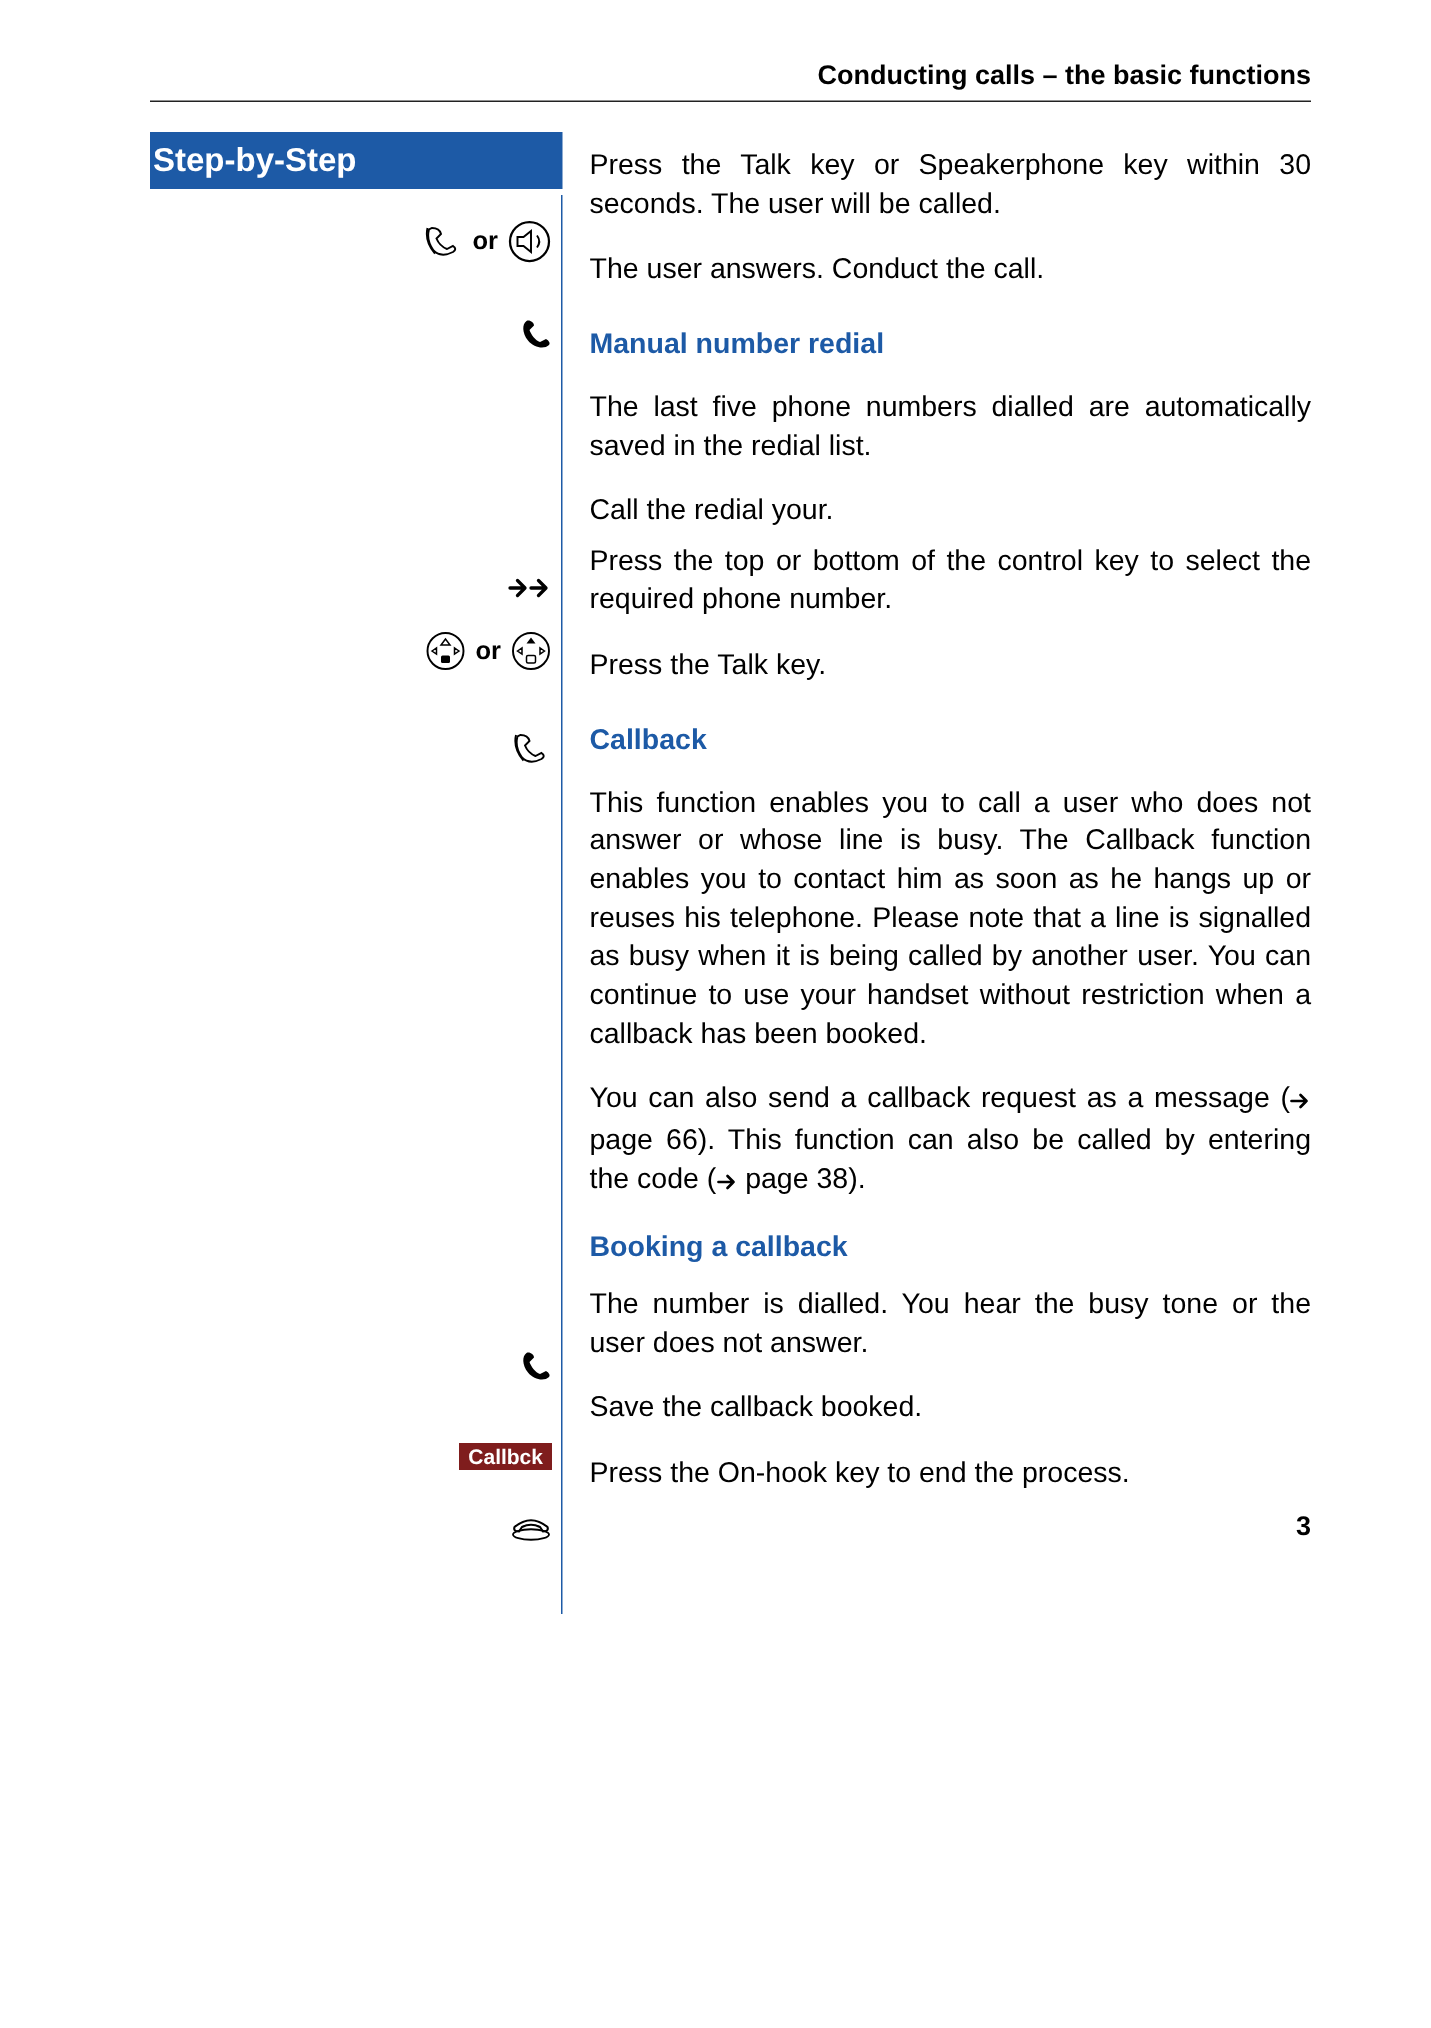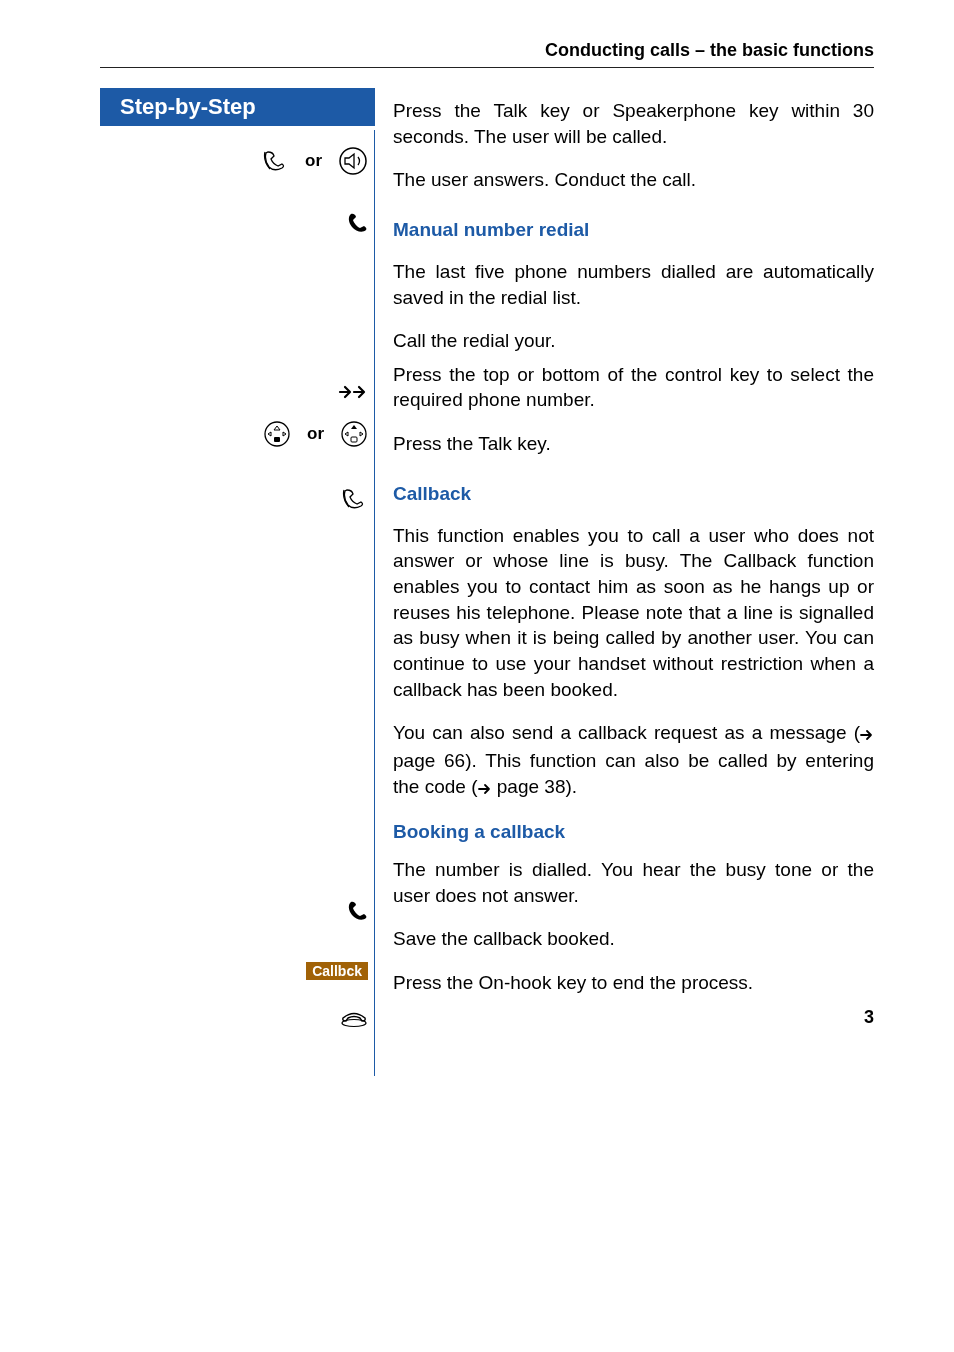--- a/index.html
+++ b/index.html
@@ -34,34 +34,34 @@
   }
   .right-col {
     flex: 1;
     padding-left: 18px;
   }
   .sidebar-header {
     background: #1d5aa6;
     color: #fff;
     font-weight: bold;
     font-size: 22px;
-    padding: 6px 20px;
+    padding: 6px 2px;
     margin-bottom: 4px;
   }
   .sidebar-body {
     border-right: 1.5px solid #1d5aa6;
     min-height: 990px;
     position: relative;
   }
   .step-icons {
     position: absolute;
     right: 6px;
     display: flex;
     align-items: center;
-    gap: 16px;
+    gap: 6px;
     font-size: 14px;
   }
   .icon {
     display: inline-flex;
     align-items: center;
     justify-content: center;
   }
   .or-word {
     font-weight: bold;
     font-size: 17px;
@@ -78,21 +78,21 @@
     font-weight: bold;
     margin: 26px 0 18px 0;
   }
   h3.sub-title {
     color: #1d5aa6;
     font-size: 19px;
     font-weight: bold;
     margin: 20px 0 14px 0;
   }
   .callbck-badge {
-    background: #a16207;
+    background: #7f1d1d;
     color: #fff;
     font-weight: bold;
     font-size: 14px;
     padding: 1px 6px;
     display: inline-block;
   }
   .page-num {
     position: absolute;
     bottom: 48px;
     right: 80px;

